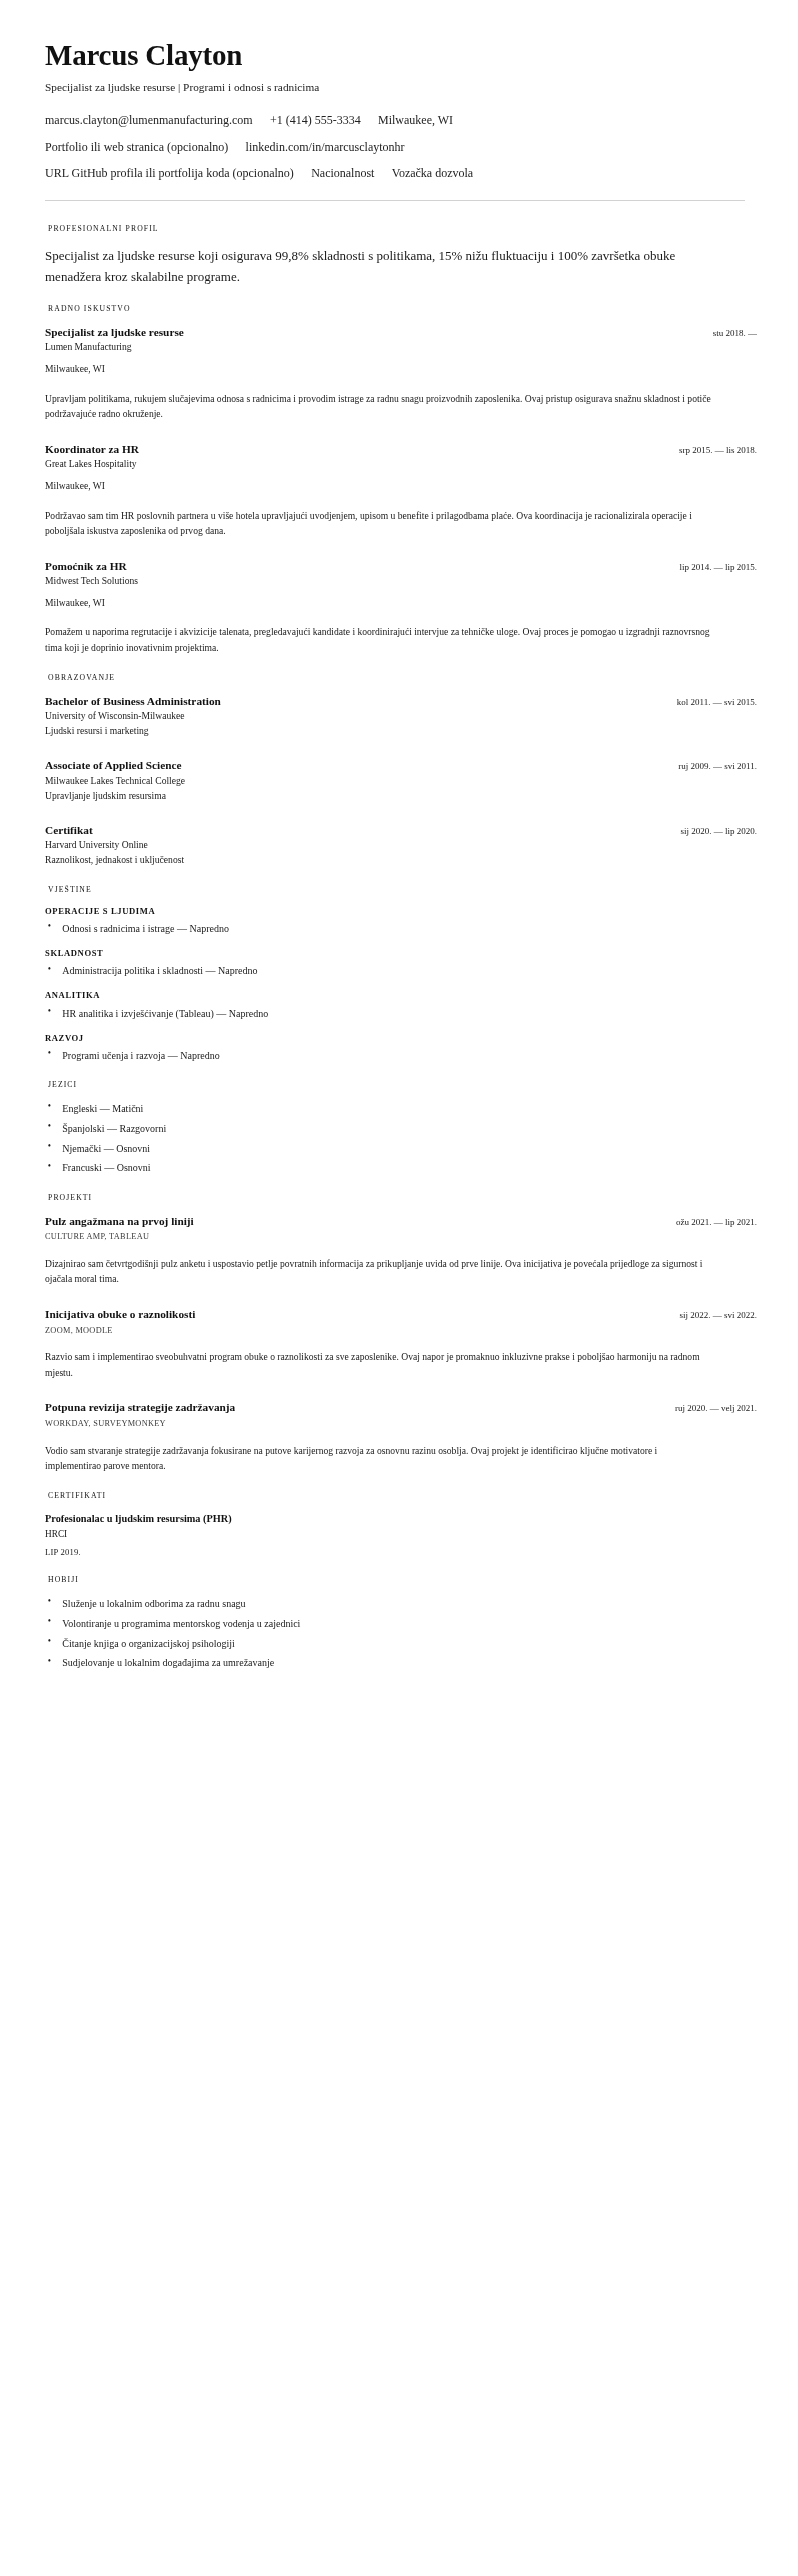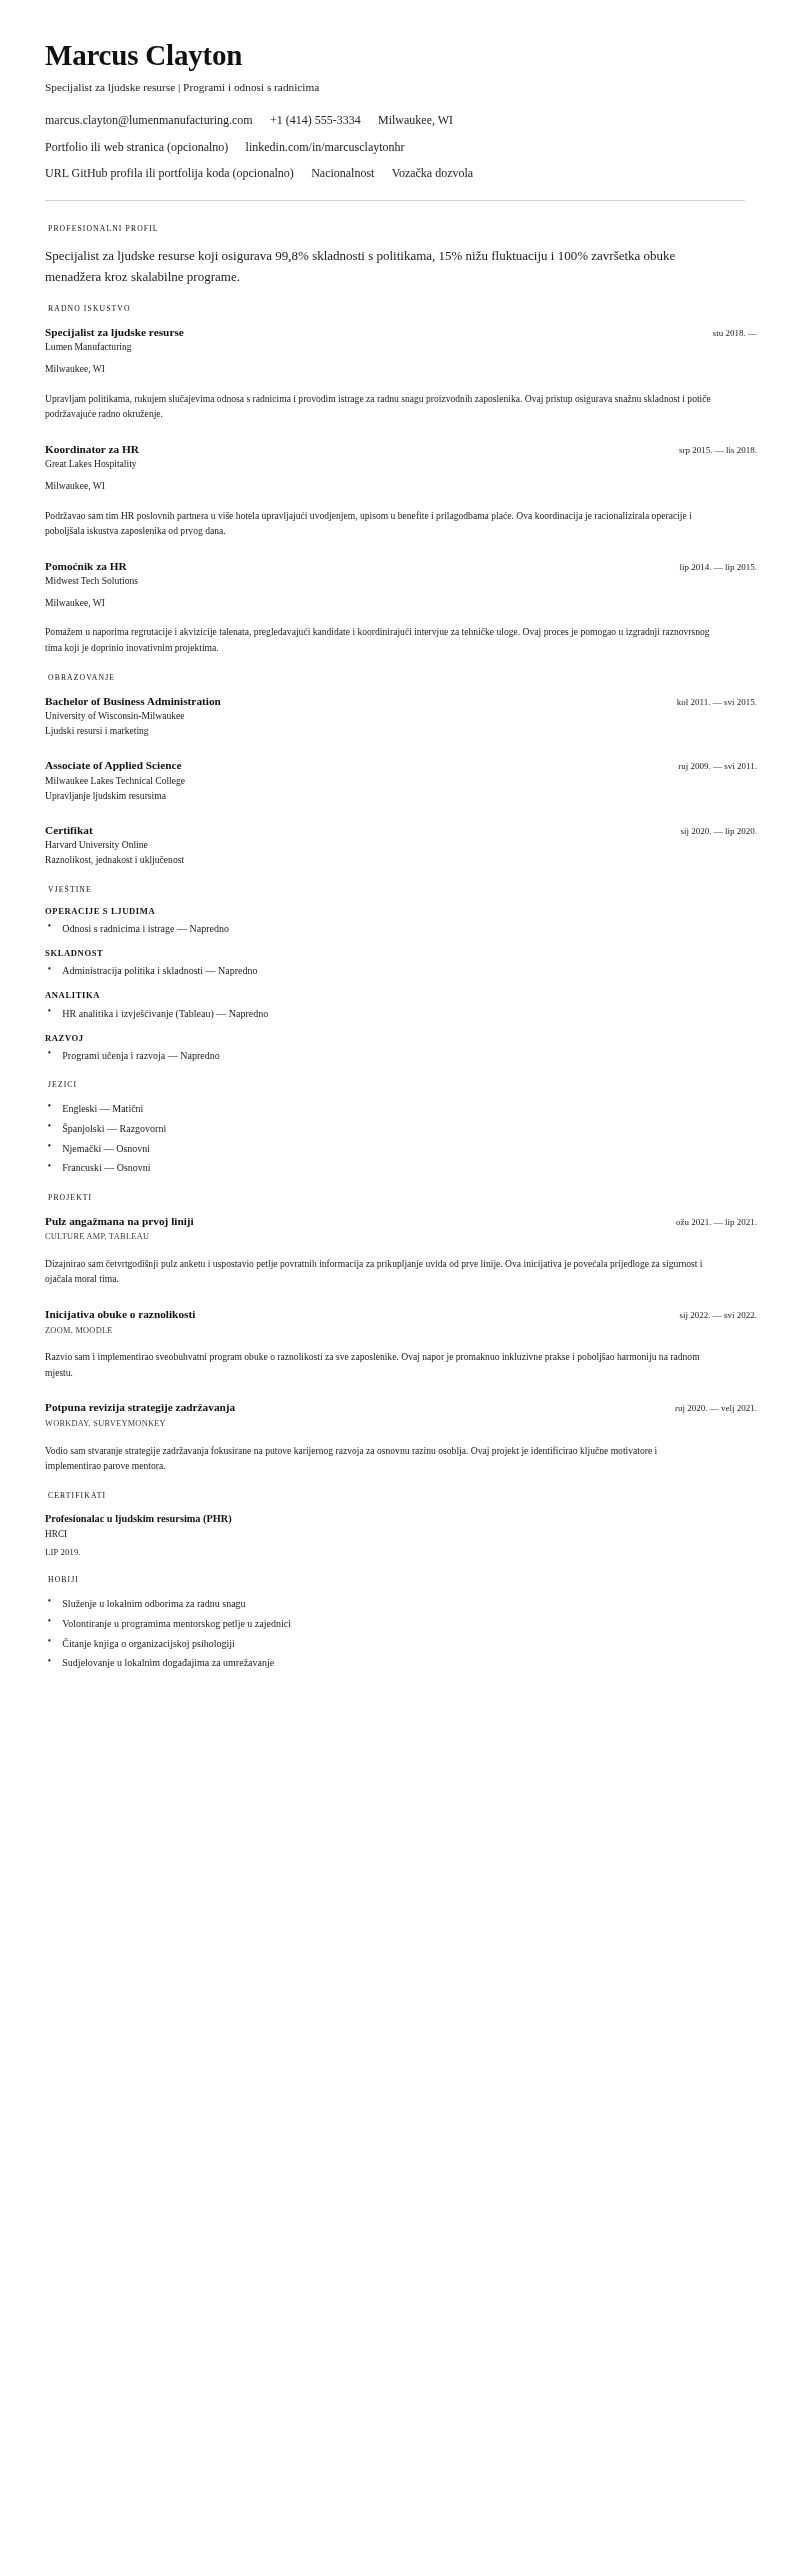--- a/index.html
+++ b/index.html
@@ -372,20 +372,20 @@
       <h3 class="cert-name">Profesionalac u ljudskim resursima (PHR)</h3>
       <p class="cert-issuer">HRCI</p>
       <p class="cert-date">LIP 2019.</p>
     </article>
   </section>
 
   <section class="section">
     <h2 class="section-title">HOBIJI</h2>
     <ul class="bullets hobby-list">
       <li>Služenje u lokalnim odborima za radnu snagu</li>
-      <li>Volontiranje u programima mentorskog petlje u zajednici</li>
+      <li>Volontiranje u programima mentorskog vodenja u zajednici</li>
       <li>Čitanje knjiga o organizacijskoj psihologiji</li>
       <li>Sudjelovanje u lokalnim događajima za umrežavanje</li>
     </ul>
   </section>
 
 </div>
 
 
 </body></html>

